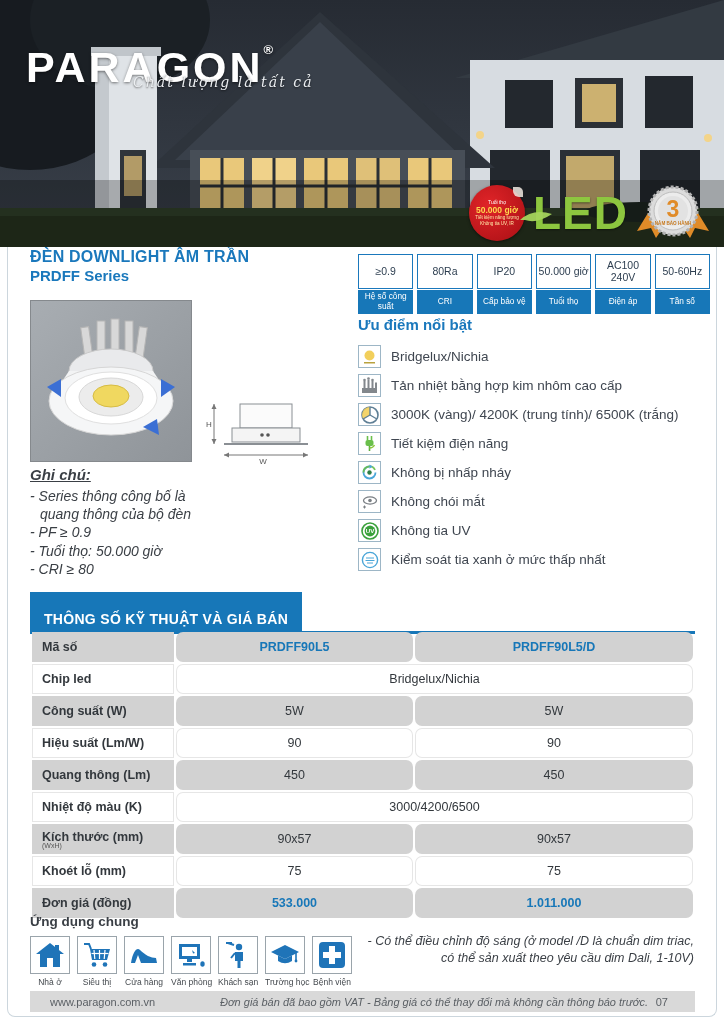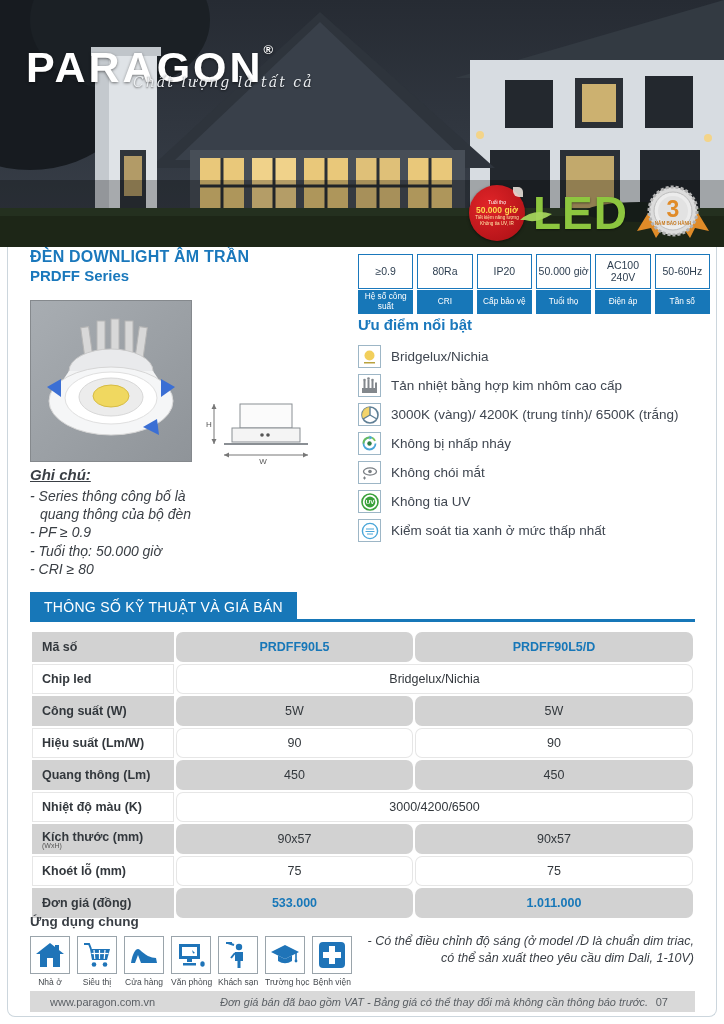--- a/index.html
+++ b/index.html
@@ -52,22 +52,22 @@
                 line-height:1.15;padding:1px 0;}
   
   .features{position:absolute;left:358px;top:316px;width:356px;}
   .features .fh{color:#1a78bc;font-weight:bold;font-size:15px;margin-bottom:9px;}
   .fitem{display:flex;align-items:center;height:29px;}
   .ficon{width:21px;height:21px;border:1px solid #9db6c6;background:#fff;margin-right:10px;
          display:flex;align-items:center;justify-content:center;flex:0 0 21px;}
   .ftext{font-size:13.5px;color:#3f4650;}
   
   .spec-header{position:absolute;left:30px;top:592px;width:665px;border-bottom:3px solid #1777b8;}
-  .spec-header .bar{display:inline-block;background:#1777b8;color:#fff;font-weight:normal;
-                    font-size:14px;padding:7px 14px 4px;letter-spacing:.3px;}
+  .spec-header .bar{display:inline-block;background:#1777b8;color:#fff;font-weight:bold;
+                    font-size:14px;padding:19px 14px 4px;letter-spacing:.3px;}
   table.spec{position:absolute;left:30px;top:630px;width:665px;border-collapse:separate;border-spacing:2px;}
   table.spec td{height:28px;font-size:12.5px;vertical-align:middle;}
   td.lbl{width:131px;font-weight:bold;padding-left:10px;color:#33383d;}
   td.val{text-align:center;color:#33383d;border-radius:7px;}
   tr.g td{background:#d2d2d2;}
   tr.w td{background:#fff;box-shadow:inset 0 0 0 1px #e6e6e6;}
   td.model,td.price{color:#1777b8;font-weight:bold;font-size:13px;}
   .sub{font-size:7px;font-weight:normal;display:block;margin-top:-2px;color:#555;}
   
   .apps{position:absolute;left:30px;top:914px;}
@@ -288,20 +288,32 @@
       <line x1="9" y1="9" x2="9" y2="1" stroke="#5f7f95" stroke-width="1.4"></line>
       <line x1="9" y1="9" x2="2.1" y2="13" stroke="#5f7f95" stroke-width="1.4"></line>
       <line x1="9" y1="9" x2="15.9" y2="13" stroke="#5f7f95" stroke-width="1.4"></line>
         </svg>
     </span>
       <span class="ftext">3000K (vàng)/ 4200K (trung tính)/ 6500K (trắng)</span>
   </div>
   <div class="fitem">
     <span class="ficon">
       <svg width="17" height="17" viewBox="0 0 17 17">
+          <path d="M8.5 16 L8.5 11" stroke="#5cae3e" stroke-width="1.6"></path>
+      <rect x="4.5" y="5" width="8" height="6" rx="2" fill="#6abf4b"></rect>
+      <line x1="6.5" y1="5" x2="6.5" y2="1" stroke="#6abf4b" stroke-width="1.6"></line>
+      <line x1="10.5" y1="5" x2="10.5" y2="1" stroke="#6abf4b" stroke-width="1.6"></line>
+      <path d="M8.5 13 Q12 13 13.5 10" stroke="#8dc63f" stroke-width="1.4" fill="none"></path>
+        </svg>
+    </span>
+      <span class="ftext">Tiết kiệm điện năng</span>
+  </div>
+  <div class="fitem">
+    <span class="ficon">
+      <svg width="17" height="17" viewBox="0 0 17 17">
       <path d="M14.5 8.5 A6 6 0 1 1 8.5 2.5" stroke="#4aa6d8" stroke-width="1.8" fill="none"></path>
       <path d="M2.5 8.5 A6 6 0 0 1 14 6" stroke="#6abf4b" stroke-width="1.8" fill="none" opacity=".9"></path>
       <polygon points="8.5,0.5 11.5,2.5 8.5,4.8" fill="#4aa6d8"></polygon>
       <circle cx="8.5" cy="8.5" r="2.2" fill="#2e7d46"></circle>
         </svg>
     </span>
       <span class="ftext">Không bị nhấp nháy</span>
   </div>
   <div class="fitem">
     <span class="ficon">

